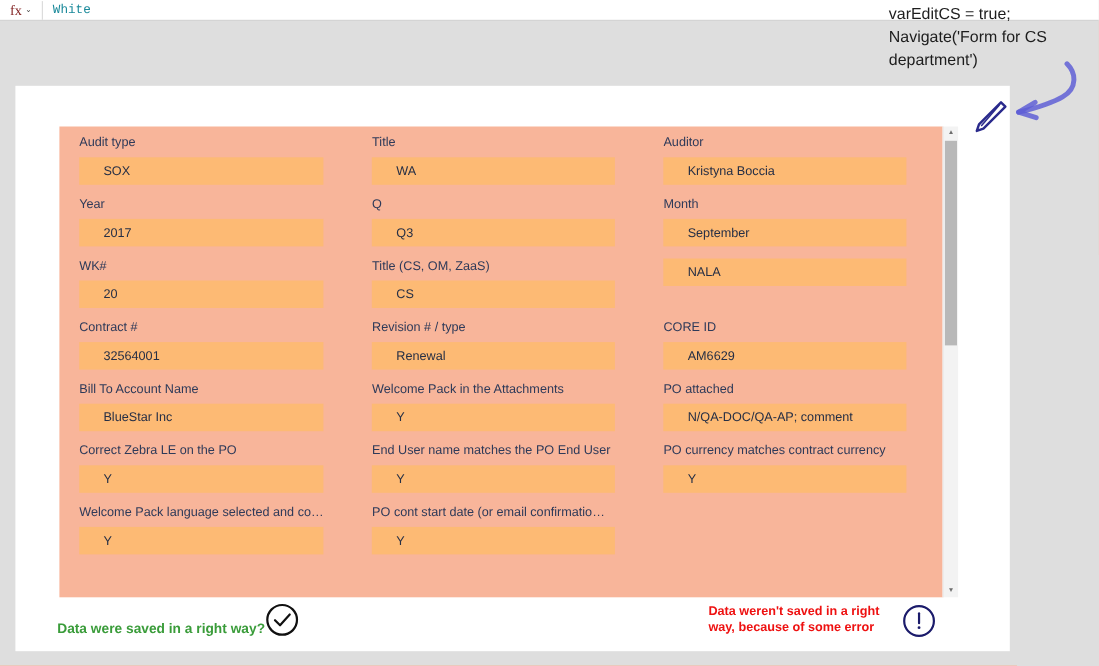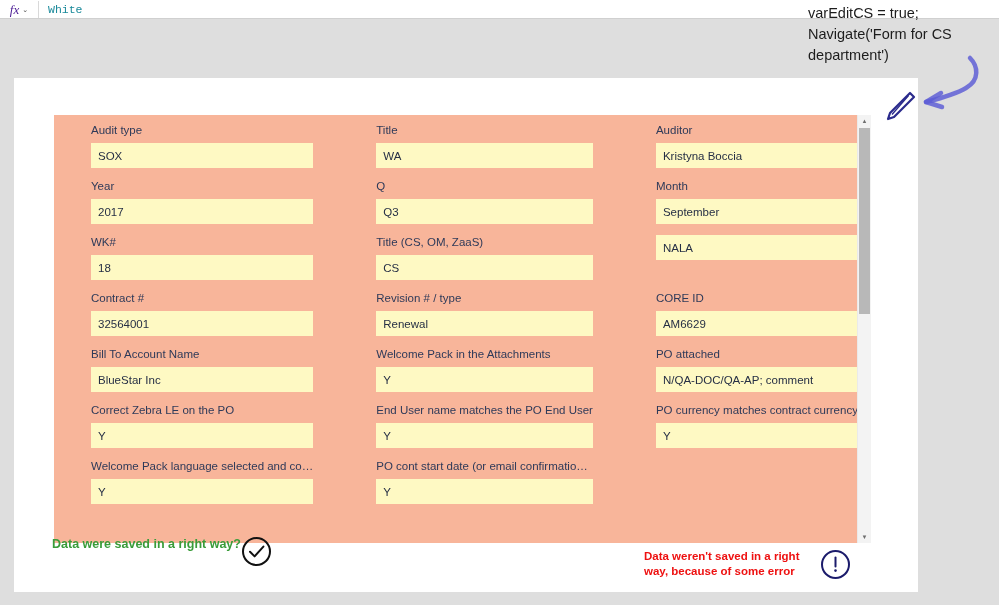--- a/index.html
+++ b/index.html
@@ -29,23 +29,22 @@
     width: 38px; height: 17px;
     border-right: 1px solid #d9d9d9;
     display: flex;
     align-items: center;
     justify-content: center;
     gap: 3px;
     flex: none;
   }
   #fx-glyph {
     font-family: "Liberation Serif", serif;
-    font-style: italic;
     font-size: 13px;
-    color: #4c1d95;
+    color: #7f1d1d;
     line-height: 1;
   }
   #fx-chevron {
     font-size: 7px;
     color: #4a4a4a;
     line-height: 1;
   }
   #formula-value {
     font-family: "Liberation Mono", monospace;
     font-size: 11.5px;
@@ -103,38 +102,37 @@
     display: grid;
     grid-template-columns: repeat(3, 1fr);
     column-gap: 44px;
     row-gap: 0;
     box-sizing: border-box;
     padding-left: 18px;
     padding-right: 18px;
   }
   .field {
     margin-bottom: 11px;
-    margin-left: 19px;
   }
   .field-label {
     font-size: 11.5px;
     color: #2e3a59;
     line-height: 15px;
     margin-bottom: 5px;
     white-space: nowrap;
     overflow: hidden;
     text-overflow: ellipsis;
   }
   .field-input {
     height: 25px;
-    background: #fef9c3;
+    background: #fdba74;
     border: none;
     display: flex;
     align-items: center;
-    padding-left: 7px;
+    padding-left: 22px;
     box-sizing: border-box;
     font-size: 11.5px;
     color: #262f45;
     white-space: nowrap;
     overflow: hidden;
   }
 
   
   #form-scrollbar {
     position: absolute;
@@ -157,23 +155,23 @@
   #scroll-thumb {
     position: absolute;
     left: 1px; top: 13px;
     width: 11px; height: 186px;
     background: #b8b8b8;
   }
 
   
   #status-success {
     position: absolute;
-    left: 52px; top: 536px;
-    display: flex;
-    align-items: flex-start;
+    left: 52px; top: 548px;
+    display: flex;
+    align-items: flex-end;
   }
   #status-success-text {
     font-size: 12.5px;
     font-weight: bold;
     color: #3a9c3a;
     line-height: 16px;
   }
   #status-error {
     position: absolute;
     left: 644px; top: 549px;
@@ -224,21 +222,21 @@
       <div class="field">
         <div class="field-label">Q</div>
         <div class="field-input">Q3</div>
       </div>
       <div class="field">
         <div class="field-label">Month</div>
         <div class="field-input">September</div>
       </div>
       <div class="field">
         <div class="field-label">WK#</div>
-        <div class="field-input">18</div>
+        <div class="field-input">20</div>
       </div>
       <div class="field">
         <div class="field-label">Title (CS, OM, ZaaS)</div>
         <div class="field-input">CS</div>
       </div>
       <div class="field">
         <div class="field-input">NALA</div>
       </div>
       <div class="field">
         <div class="field-label">Contract #</div>

